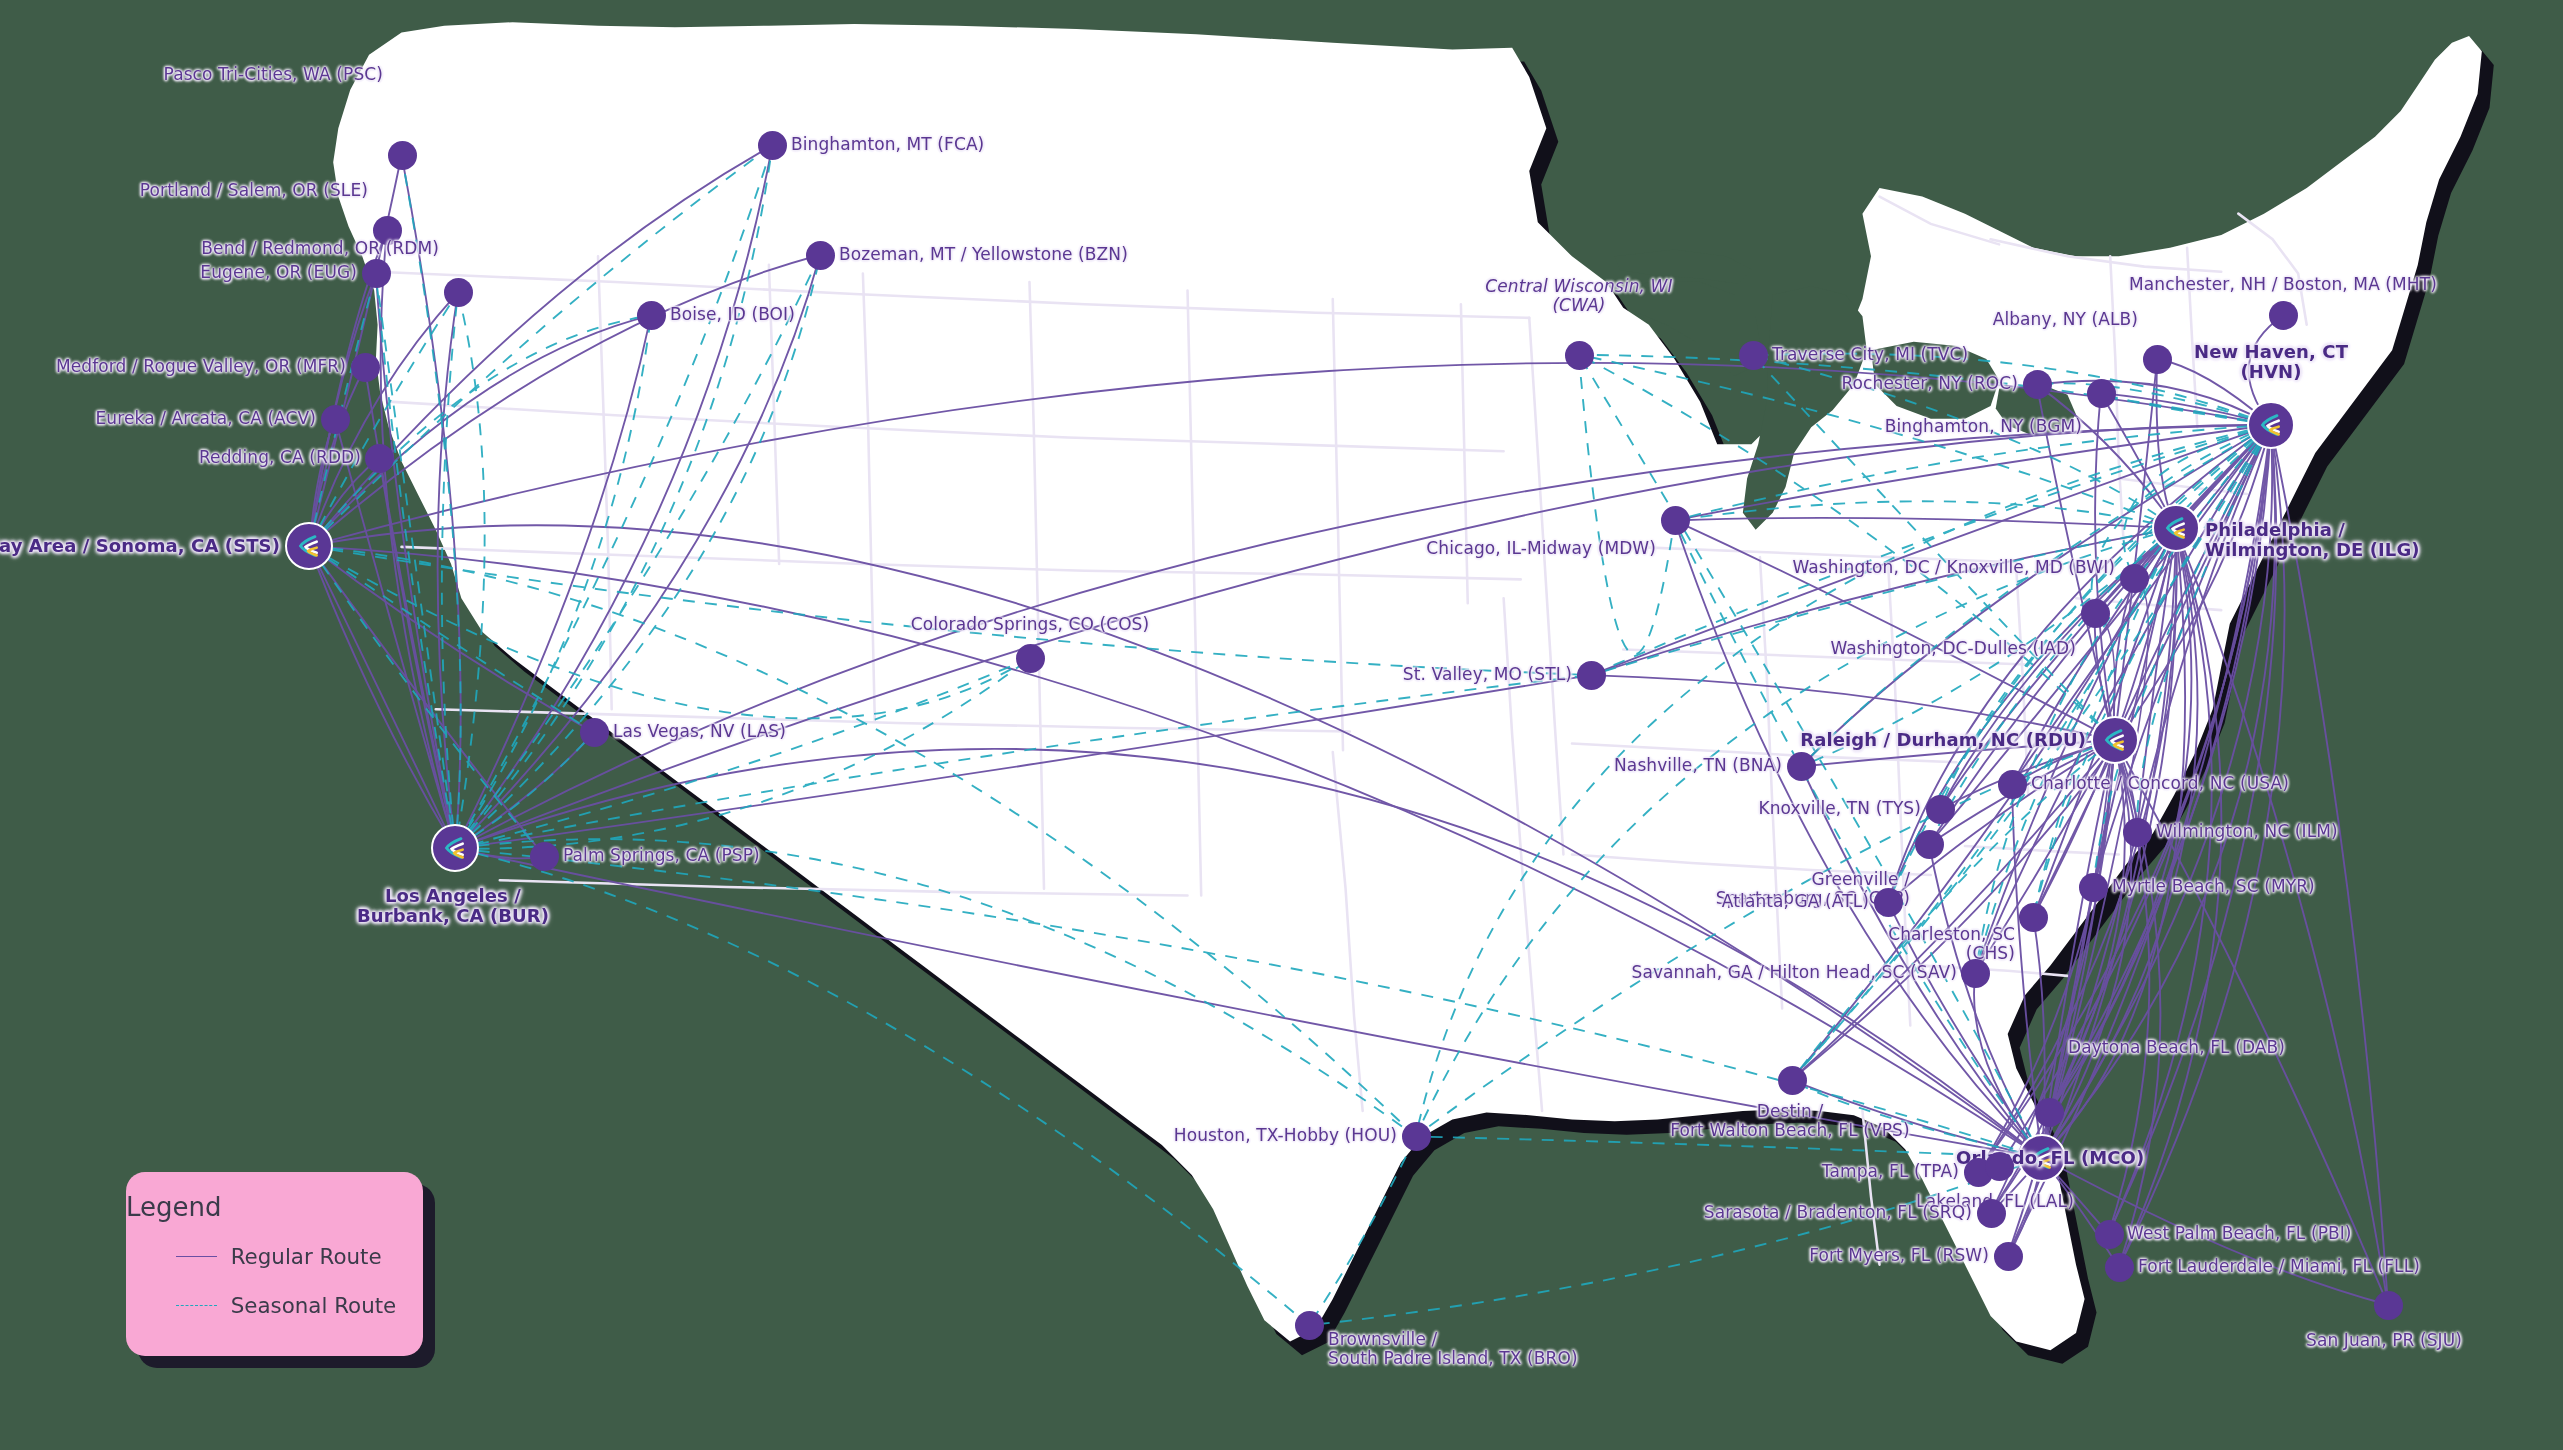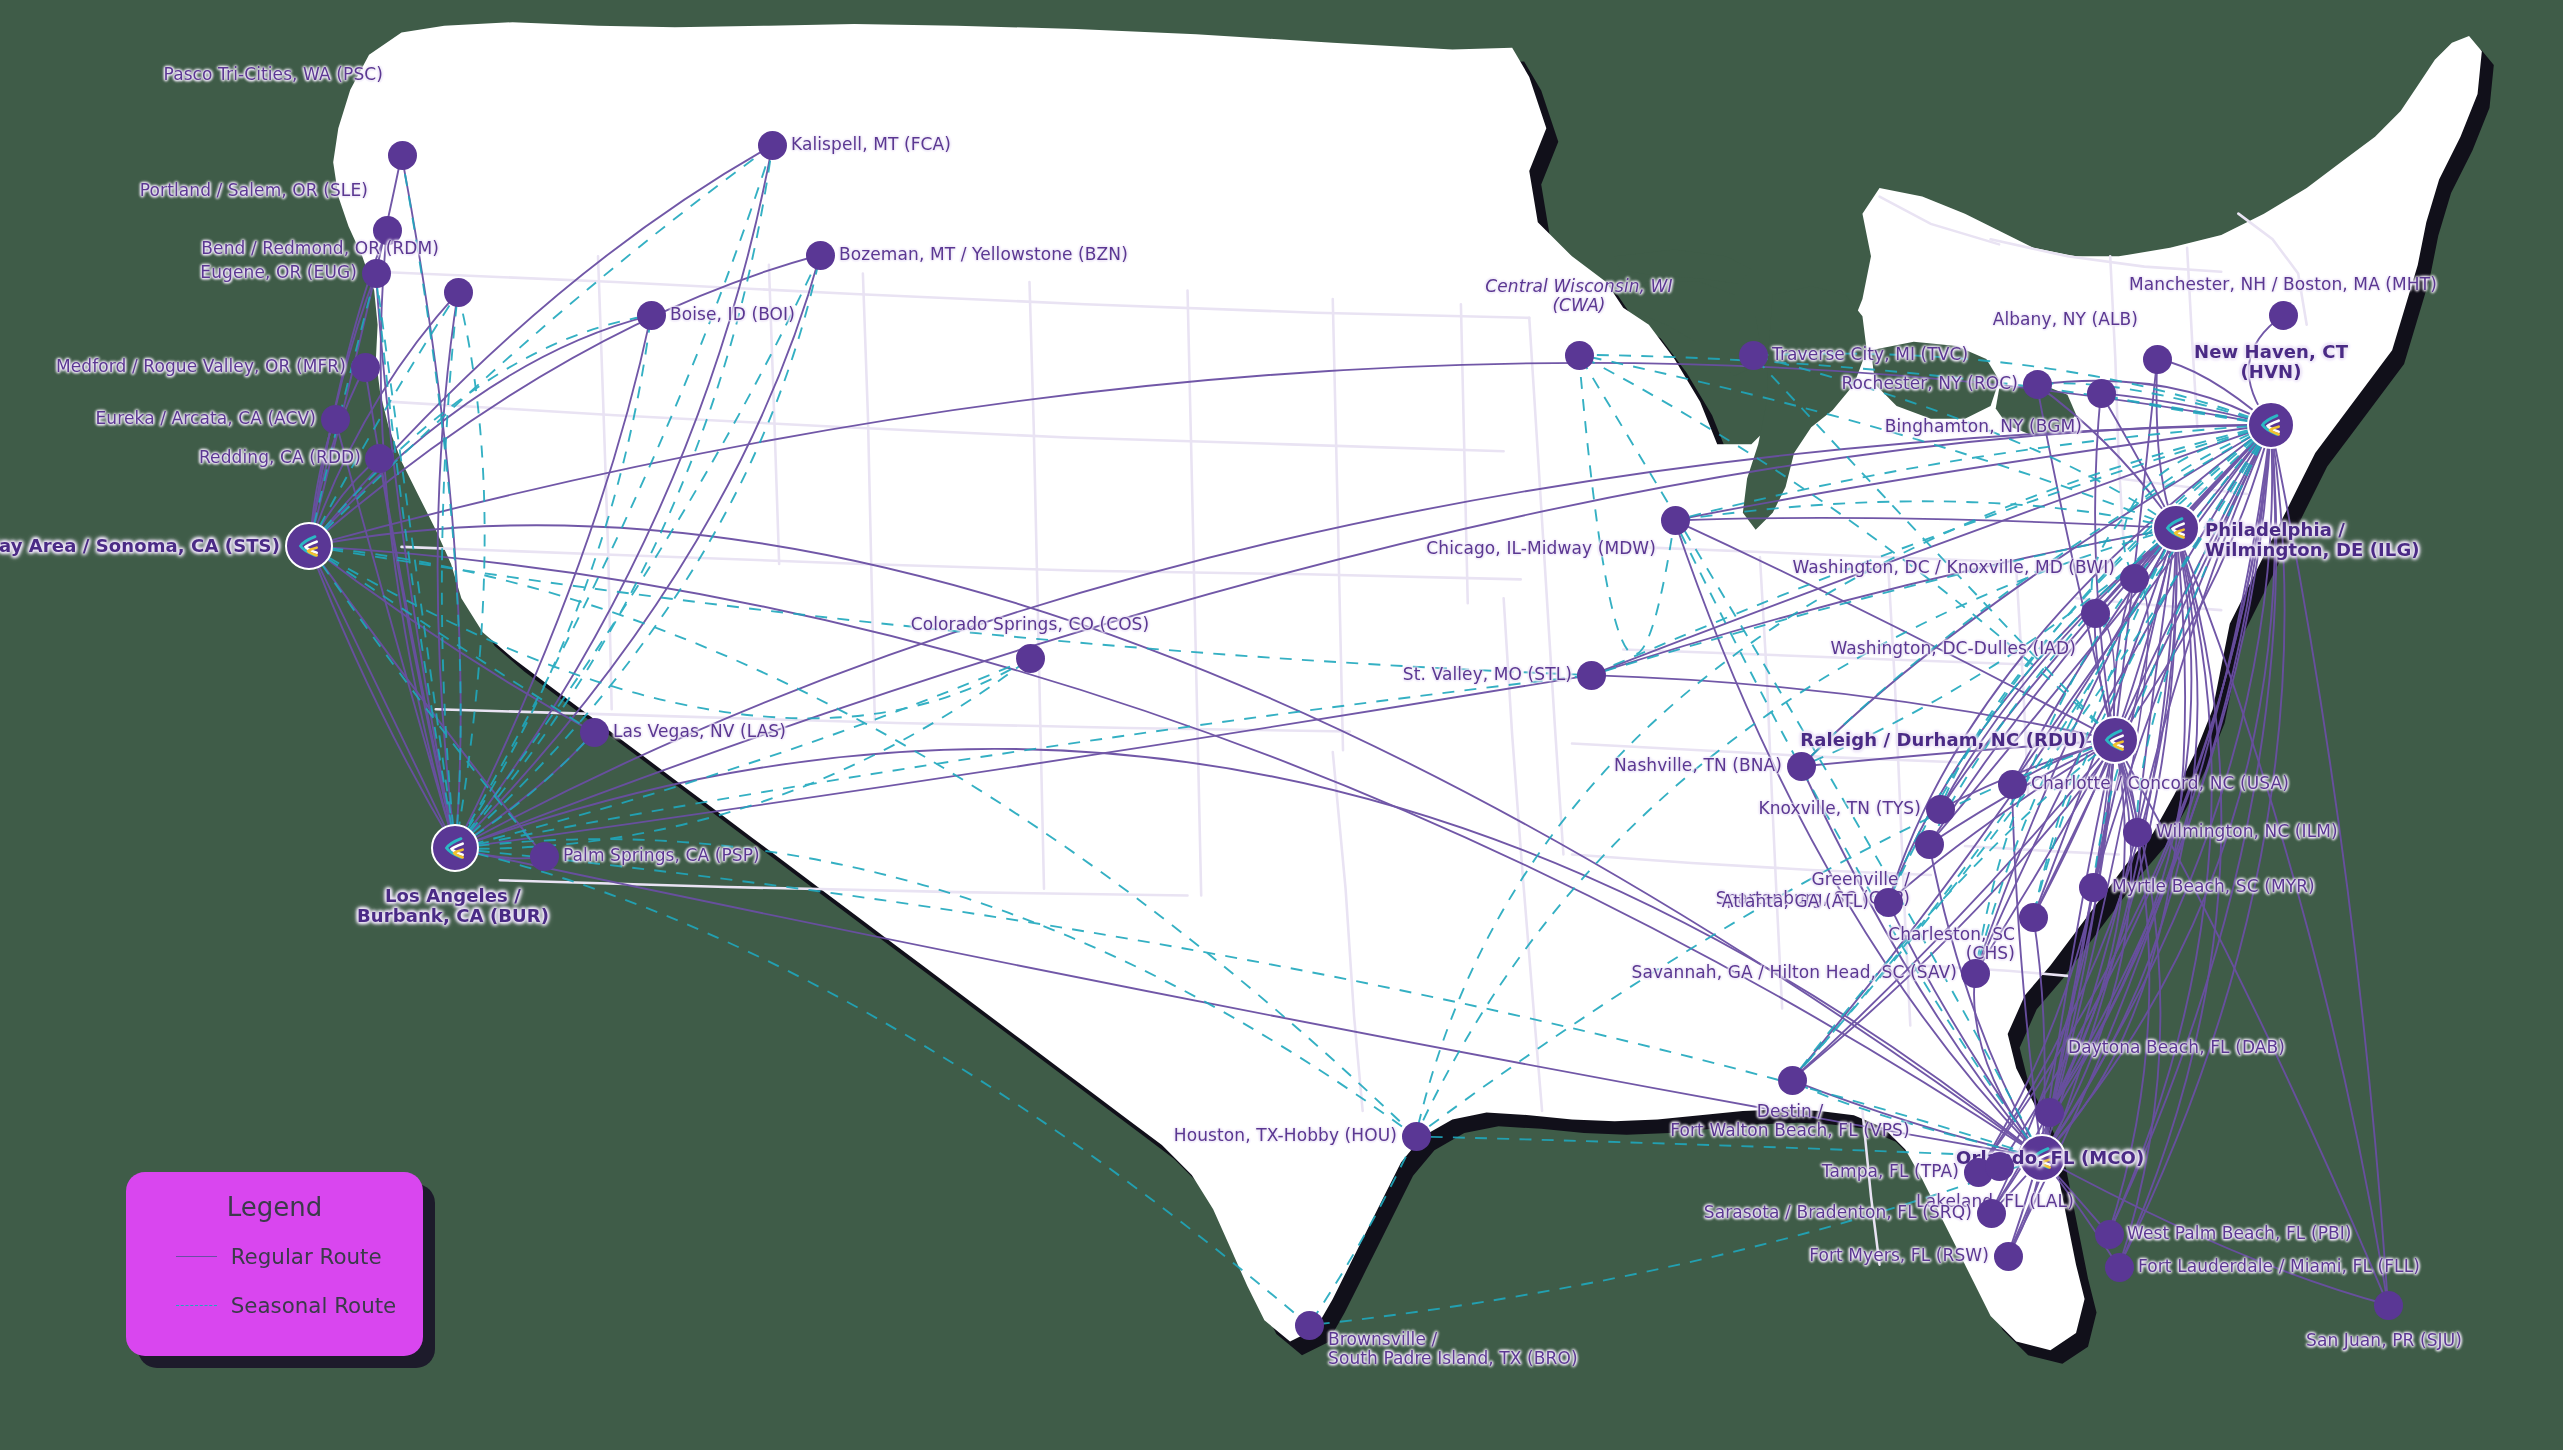--- a/index.html
+++ b/index.html
@@ -23,23 +23,23 @@
          0.9px 0 3.4px #ece5f6,-0.9px 0 3.4px #ece5f6,0 0.9px 3.4px #ece5f6,0 -0.9px 3.4px #ece5f6;}
   
   .node{position:absolute;width:29px;height:29px;margin:-14.5px 0 0 -14.5px;
         border-radius:50%;background:#5a3795;}
   .hubnode{position:absolute;width:48px;height:48px;margin:-24px 0 0 -24px;
         border-radius:50%;background:#5a3795;border:2.6px solid #ffffff;
         box-sizing:border-box;display:flex;align-items:center;justify-content:center;}
   .hubnode svg{width:34px;height:34px;display:block;}
   
   #legend{position:absolute;left:126px;top:1172px;width:297px;height:184px;
-     background:#d946ef;border-radius:19px;
+     background:#f9a8d4;border-radius:19px;
      box-shadow:12px 12px 0 0 #1d1b2b;
-     display:flex;flex-direction:column;align-items:center;
+     display:flex;flex-direction:column;align-items:flex-start;
      padding-top:15.4px;box-sizing:border-box;}
   #legend .ttl{font-size:26px;color:#3b3b4a;margin:5.1px 0 22px 0;}
   #legend .row{display:flex;align-items:center;width:100%;padding-left:50px;
      box-sizing:border-box;margin-bottom:24px;}
   #legend .row .swatch{width:41px;height:0;margin-right:13.7px;flex:none;}
   #legend .row .txt{font-size:21.4px;color:#3b3b4a;white-space:nowrap;}
   .sw-solid{border-top:1.7px solid #6a4fa3;}
   .sw-dash{border-top:1.7px dashed #1fa8bd;}
 </style>
 </head>
@@ -342,21 +342,21 @@
       <path d="M1848,415 Q1900,1000 1960,609"></path>
       <path d="M1206,770 Q900,900 533,993"></path>
       <path d="M1657,1330 Q1600,1450 1532,1551"></path>
     </g>
   </svg>
 
   <div id="nodes">
       <div class="node" style="left: 402px; top: 155px;"></div>
       <div class="lbl r" style="left: 383px; top: 75px;">Pasco Tri-Cities, WA (PSC)</div>
       <div class="node" style="left: 772px; top: 145px;"></div>
-      <div class="lbl l" style="left: 791px; top: 145px;">Kalispell, MT (FCA)</div>
+      <div class="lbl l" style="left: 791px; top: 145px;">Binghamton, MT (FCA)</div>
       <div class="node" style="left: 387px; top: 230px;"></div>
       <div class="lbl r" style="left: 368px; top: 191px;">Portland / Salem, OR (SLE)</div>
       <div class="node" style="left: 820px; top: 255px;"></div>
       <div class="lbl l" style="left: 839px; top: 255px;">Bozeman, MT / Yellowstone (BZN)</div>
       <div class="node" style="left: 376px; top: 273px;"></div>
       <div class="lbl r" style="left: 357px; top: 273px;">Eugene, OR (EUG)</div>
       <div class="node" style="left: 458px; top: 292px;"></div>
       <div class="lbl r" style="left: 439px; top: 249px;">Bend / Redmond, OR (RDM)</div>
       <div class="node" style="left: 651px; top: 315px;"></div>
       <div class="lbl l" style="left: 670px; top: 315px;">Boise, ID (BOI)</div>

